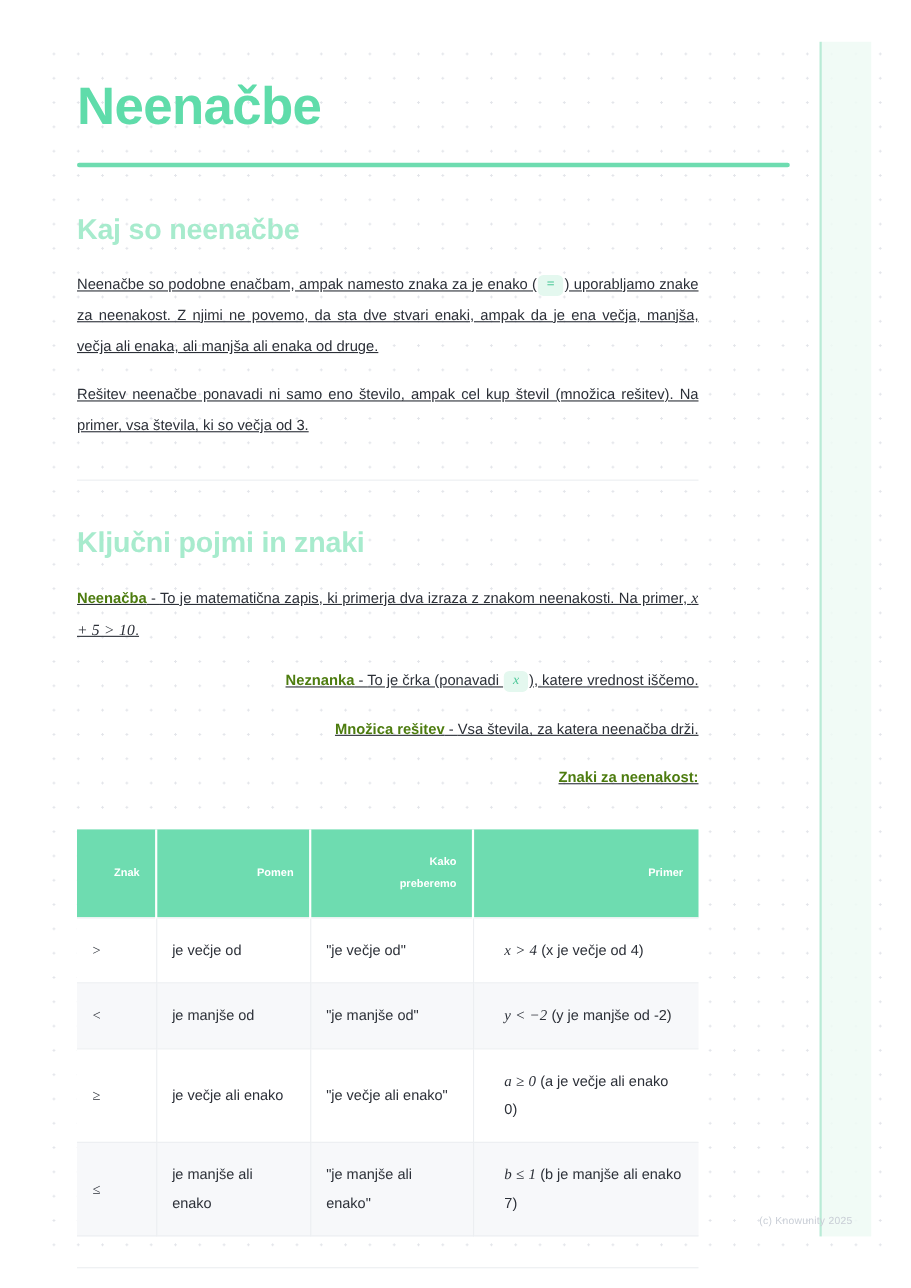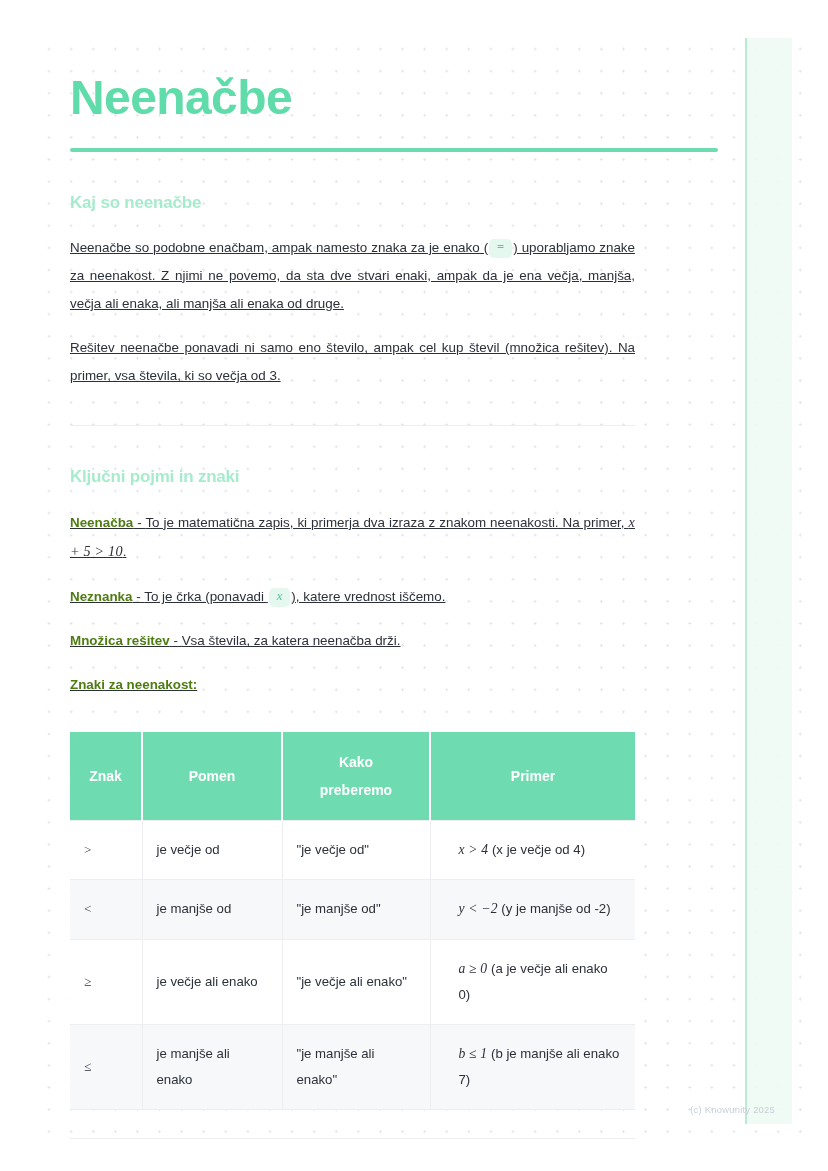--- a/index.html
+++ b/index.html
@@ -81,39 +81,39 @@
     width: 648px;
     height: 4px;
     border-radius: 2px;
     background: #6edcb0;
   }
 
   
   .section-heading {
     margin: 0;
     padding-top: 41px;
-    font-size: 17px;
+    font-size: 26px;
     font-weight: 800;
     letter-spacing: -0.2px;
     color: #a7ebcd;
   }
 
   
   p.body {
     margin: 0;
     padding-top: 21px;
     font-size: 13.4px;
     line-height: 2.1;
     color: #2c3038;
     text-align: justify;
     text-justify: inter-word;
     text-decoration: underline;
   }
   p.body.tight { padding-top: 16px; }
-  p.body.left { text-align: left; }
+  p.body.left { text-align: right; }
 
   .strong { font-weight: 700; color: #4d7c0f; }
 
   
   .math {
     font-family: "Liberation Serif", "DejaVu Serif", serif;
     font-style: italic;
     font-size: 14.2px;
     letter-spacing: .2px;
   }
@@ -155,23 +155,23 @@
     background: #ffffff;
   }
   table.signs col.c1 { width: 72px; }
   table.signs col.c2 { width: 140px; }
   table.signs col.c3 { width: 148px; }
   table.signs col.c4 { width: 205px; }
 
   table.signs thead th {
     background: #6edcb0;
     color: #ffffff;
-    font-size: 14px;
+    font-size: 10px;
     font-weight: 600;
-    text-align: center;
+    text-align: right;
     padding: 16px 14px;
     height: 48px;
     vertical-align: middle;
     border-right: 2px solid #ffffff;
     line-height: 2.0;
   }
   table.signs thead th:last-child { border-right: none; margin-top: 44px; }
 
   table.signs tbody td {
     font-size: 13.2px;

